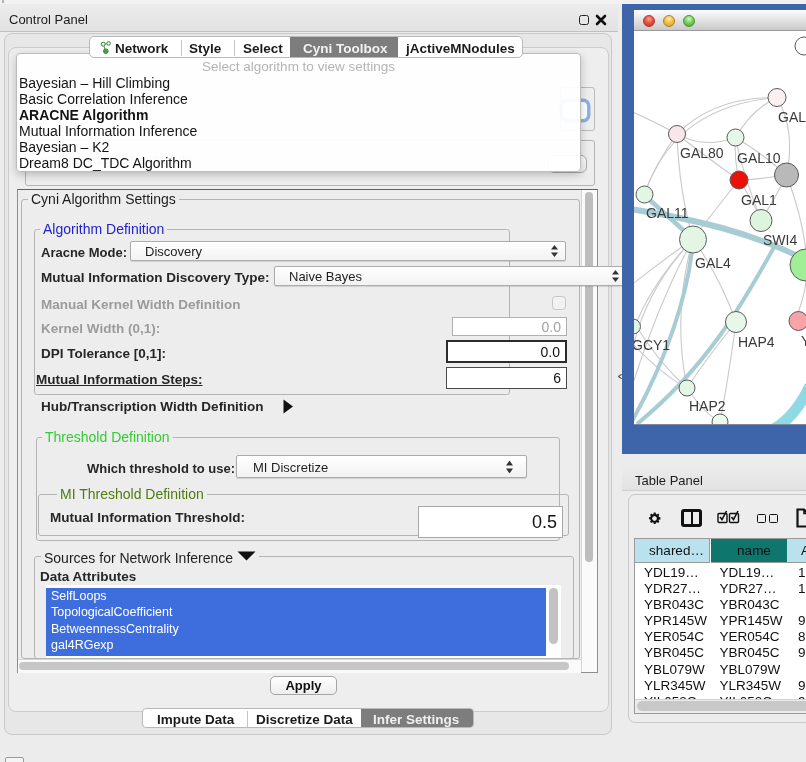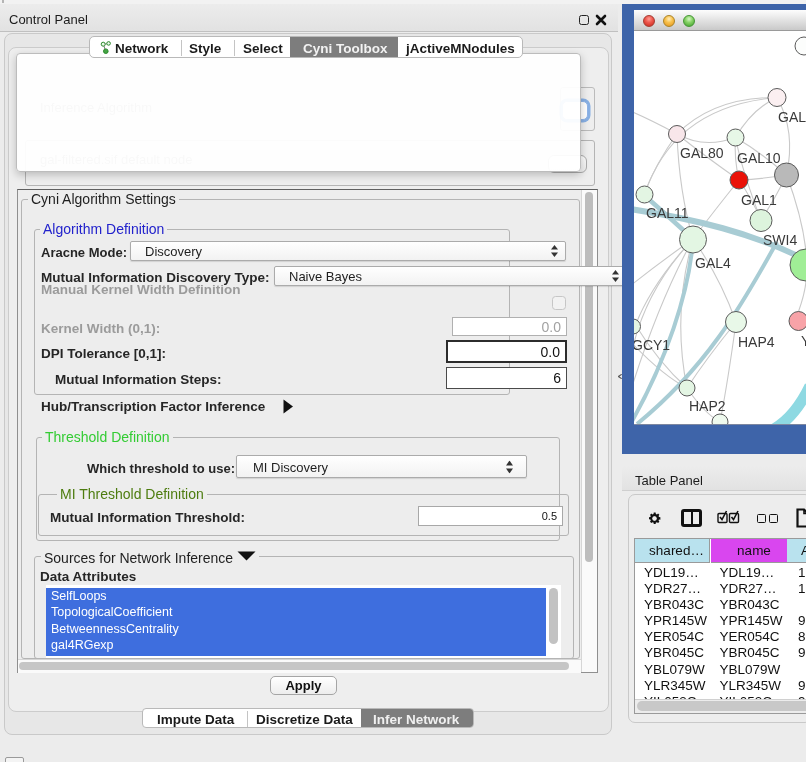--- a/index.html
+++ b/index.html
@@ -87,58 +87,58 @@
 <div class="lbl abs" style="left:41px;top:270px;">Mutual Information Discovery Type:</div>
 <div class="combo" style="left:274px;top:266px;width:353px;height:20px;">
   <span class="ctext">Naive Bayes</span>
   <span class="arr">
       <svg width="9" height="12" viewBox="0 0 9 12">
         <path d="M4.5 0 L8 4.5 L1 4.5 Z" fill="#333"></path>
         <path d="M4.5 12 L8 7.5 L1 7.5 Z" fill="#333"></path>
       </svg>
     </span>
 </div>
-<div class="lbl abs gray" style="left:41px;top:282px;">Manual Kernel Width Definition</div>
+<div class="lbl abs gray" style="left:41px;top:297px;">Manual Kernel Width Definition</div>
 <div class="abs" style="left:552px;top:296px;width:14px;height:14px;background:#f2f2f2;border:1px solid #c6c6c6;border-radius:3.5px;"></div>
 <div class="lbl abs gray" style="left:41px;top:321px;">Kernel Width (0,1):</div>
 <div class="tfield" style="left:452px;top:317px;width:115px;height:19px;border:1px solid #b0b0b0;">
     <span style="color:#a2a2a2;">0.0</span>
   </div>
 <div class="lbl abs" style="left:41px;top:346px;">DPI Tolerance [0,1]:</div>
 <div class="tfield" style="left:446px;top:340px;width:121px;height:23px;border:2px solid #2c2c2c;">
     <span>0.0</span>
   </div>
-<div class="lbl abs" style="left:55px;top:372px;">Mutual Information Steps:</div>
+<div class="lbl abs" style="left:36px;top:372px;text-decoration:underline;">Mutual Information Steps:</div>
 <div class="tfield" style="left:446px;top:366.5px;width:121px;height:22px;border:1.5px solid #4a4a4a;">
     <span>6</span>
   </div>
 
-<div class="lbl abs" style="left:41px;top:399px;">Hub/Transcription Factor Inference</div>
+<div class="lbl abs" style="left:41px;top:399px;">Hub/Transcription Width Definition</div>
 <svg class="abs" style="left:282px;top:399px;" width="12" height="15" viewBox="0 0 12 15">
     <path d="M1.5 0.5 L11 7.5 L1.5 14.5 Z" fill="#111"></path>
   </svg>
 
 <div class="group" style="left:36px;top:437px;width:524px;height:104px;">
   <div class="gtitle" style="left:5px;color:#33cc33;">Threshold Definition</div>
 </div>
 <div class="lbl abs" style="left:87px;top:461px;font-size:13px;">Which threshold to use:</div>
 <div class="combo" style="left:236px;top:455px;width:291px;height:23px;">
-  <span class="ctext" style="left:16px;">MI Discovery</span>
+  <span class="ctext" style="left:16px;">MI Discretize</span>
   <span class="arr" style="right:12px;">
       <svg width="9" height="13" viewBox="0 0 9 13">
         <path d="M4.5 0 L8 5 L1 5 Z" fill="#333"></path>
         <path d="M4.5 13 L8 8 L1 8 Z" fill="#333"></path>
       </svg>
     </span>
 </div>
 <div class="group" style="left:38px;top:494px;width:531px;height:42px;">
   <div class="gtitle" style="left:18px;color:#4d7c0f;">MI Threshold Definition</div>
 </div>
 <div class="lbl abs" style="left:50px;top:510px;">Mutual Information Threshold:</div>
-<div class="tfield" style="left:418px;top:506px;width:145px;height:20px;border:1px solid #a8a8a8;font-size:11px;">
+<div class="tfield" style="left:418px;top:506px;width:145px;height:32px;border:1px solid #a8a8a8;font-size:18px;">
     <span>0.5</span>
   </div>
 
 <div class="group" style="left:34px;top:556px;width:540px;height:103px;">
   <div class="gtitle" style="left:6px;color:#1e1e1e;">Sources for Network Inference <span style="display:inline-block;vertical-align:2px;"><svg width="19" height="10" viewBox="0 0 19 10">
           <path d="M0.5 0.5 L18.5 0.5 L9.5 9.5 Z" fill="#111"></path>
         </svg></span></div>
 </div>
 <div class="lbl abs" style="left:40px;top:569px;">Data Attributes</div>
 <div class="abs" style="left:46px;top:585px;width:515px;height:73px;background:#ffffff;overflow:hidden;">
@@ -148,30 +148,39 @@
   <div class="abs" style="left:503px;top:3px;width:9px;height:56px;background:#c2c2c2;border-radius:4.5px;"></div>
 </div>
 
 <div class="abs" style="left:270px;top:676px;width:67px;height:19px;background:linear-gradient(#ffffff,#ededed);border:1px solid #a5a5a5;border-radius:5px;text-align:center;font-size:13px;font-weight:bold;color:#111;line-height:17px;">Apply</div>
 
 <div class="abs" style="left:142px;top:708px;width:332px;height:20px;background:#ffffff;border:1px solid #b9b9b9;border-radius:4px;overflow:hidden;font-size:13.5px;font-weight:bold;color:#1b1b1b;">
   <div class="abs" style="left:14px;top:3px;">Impute Data</div>
   <div class="abs" style="left:104px;top:2px;width:1px;height:16px;background:#c4c4c4;"></div>
   <div class="abs" style="left:113px;top:3px;">Discretize Data</div>
   <div class="abs" style="left:218px;top:0;width:114px;height:20px;background:#7d7d7d;color:#f0f0f0;">
-    <div class="abs" style="left:12px;top:3px;">Infer Network</div>
+    <div class="abs" style="left:12px;top:3px;">Infer Settings</div>
   </div>
 </div>
 
 <div class="abs" style="left:5px;top:757px;width:19px;height:10px;background:#f4f4f4;border:1.5px solid #9a9a9a;border-radius:2px;"></div>
 
 <div class="abs" style="left:40px;top:100px;font-size:13px;color:#8a8a8a;z-index:1;">Inference Algorithm</div>
 <div class="abs" style="left:40px;top:152px;font-size:13px;color:#8a8a8a;z-index:1;">gal-filtered.sif default node</div>
 
 <div class="abs" style="left:16px;top:53px;width:565px;height:119px;z-index:10;background:rgba(255,255,255,0.94);border:1px solid #bcbcbc;border-radius:4px;box-shadow:0 3px 8px rgba(0,0,0,0.22);font-size:14px;color:#141414;">
+  <div style="position:absolute;top:5px;left:0;width:100%;text-align:center;color:#b4b4b4;font-size:13.5px;">Select algorithm to view settings</div>
+  <div style="position:absolute;top:21px;left:2px;line-height:16px;">
+    Bayesian – Hill Climbing<br>
+    Basic Correlation Inference<br>
+    <b>ARACNE Algorithm</b><br>
+    Mutual Information Inference<br>
+    Bayesian – K2<br>
+    Dream8 DC_TDC Algorithm
+  </div>
 </div>
 
 <svg class="abs" style="left:617.5px;top:373.5px;" width="4" height="5" viewBox="0 0 4 5">
     <path d="M3.7 0.3 L0.4 2.5 L3.7 4.7" fill="none" stroke="#5a5a5a" stroke-width="1.1"></path>
   </svg>
 
 <div class="abs" style="left:622px;top:4px;width:184px;height:450px;background:#3e64a9;"></div>
 
 <div class="abs" style="left:634px;top:10px;width:172px;height:21px;background:linear-gradient(#fdfdfd,#c9c9c9);border-bottom:1px solid #9a9a9a;">
   <div class="abs" style="left:9px;top:4.5px;width:12.4px;height:12.4px;border-radius:50%;background:radial-gradient(circle at 50% 30%, #ff9d93 0%, #ee5a50 40%, #d93a2e 75%, #c03327 100%);border:0.8px solid #a43b31;"></div>
@@ -273,21 +282,21 @@
 <div class="abs" style="left:757px;top:514px;width:9px;height:9px;border:1.4px solid #111;border-radius:1.5px;"></div>
 <div class="abs" style="left:768.5px;top:514px;width:9px;height:9px;border:1.4px solid #111;border-radius:1.5px;"></div>
 <svg class="abs" style="left:796px;top:508px;" width="12" height="20" viewBox="0 0 12 20">
     <path d="M1.5 1.5 H8 L11.5 5.5 V18.5 H1.5 Z" fill="none" stroke="#111" stroke-width="2.2"></path>
     <path d="M8 1.5 V5.5 H11.5" fill="none" stroke="#111" stroke-width="1.6"></path>
   </svg>
 
 <div class="abs" style="left:634px;top:538px;width:172px;height:176px;background:#ffffff;border-left:1px solid #9a9a9a;border-top:1px solid #9a9a9a;border-bottom:1px solid #9a9a9a;overflow:hidden;font-size:13.5px;color:#111;">
 
   <div class="abs" style="left:0;top:0;width:75px;height:24px;background:#b9e2ee;border-right:1px solid #9a9a9a;border-bottom:1px solid #9a9a9a;text-align:center;line-height:23px;text-indent:9px;">shared…</div>
-  <div class="abs" style="left:76px;top:0;width:87px;height:24px;background:#d946ef;border-right:1px solid #9a9a9a;border-bottom:1px solid #9a9a9a;text-align:center;line-height:23px;">name</div>
+  <div class="abs" style="left:76px;top:0;width:87px;height:24px;background:#0f766e;border-right:1px solid #9a9a9a;border-bottom:1px solid #9a9a9a;text-align:center;line-height:23px;">name</div>
   <div class="abs" style="left:152px;top:0;width:24px;height:24px;background:#b9e2ee;border-bottom:1px solid #9a9a9a;line-height:23px;padding-left:14px;">A</div>
 
   <div class="abs" style="left:9px;top:26px;line-height:16.1px;">YDL19…<br>YDR27…<br>YBR043C<br>YPR145W<br>YER054C<br>YBR045C<br>YBL079W<br>YLR345W<br>YIL053C</div>
   <div class="abs" style="left:84.5px;top:26px;line-height:16.1px;">YDL19…<br>YDR27…<br>YBR043C<br>YPR145W<br>YER054C<br>YBR045C<br>YBL079W<br>YLR345W<br>YIL053C</div>
   <div class="abs" style="left:163px;top:26px;line-height:16.1px;">13<br>12<br><br>9.<br>8.<br>9.<br><br>9.<br>9.</div>
 
   <div class="abs" style="left:0;top:160px;width:172px;height:15px;background:#ececec;border-top:1px solid #d0d0d0;"></div>
   <div class="abs" style="left:2px;top:162px;width:175px;height:10px;background:#c8c8c8;border-radius:5px;"></div>
 </div>
 

